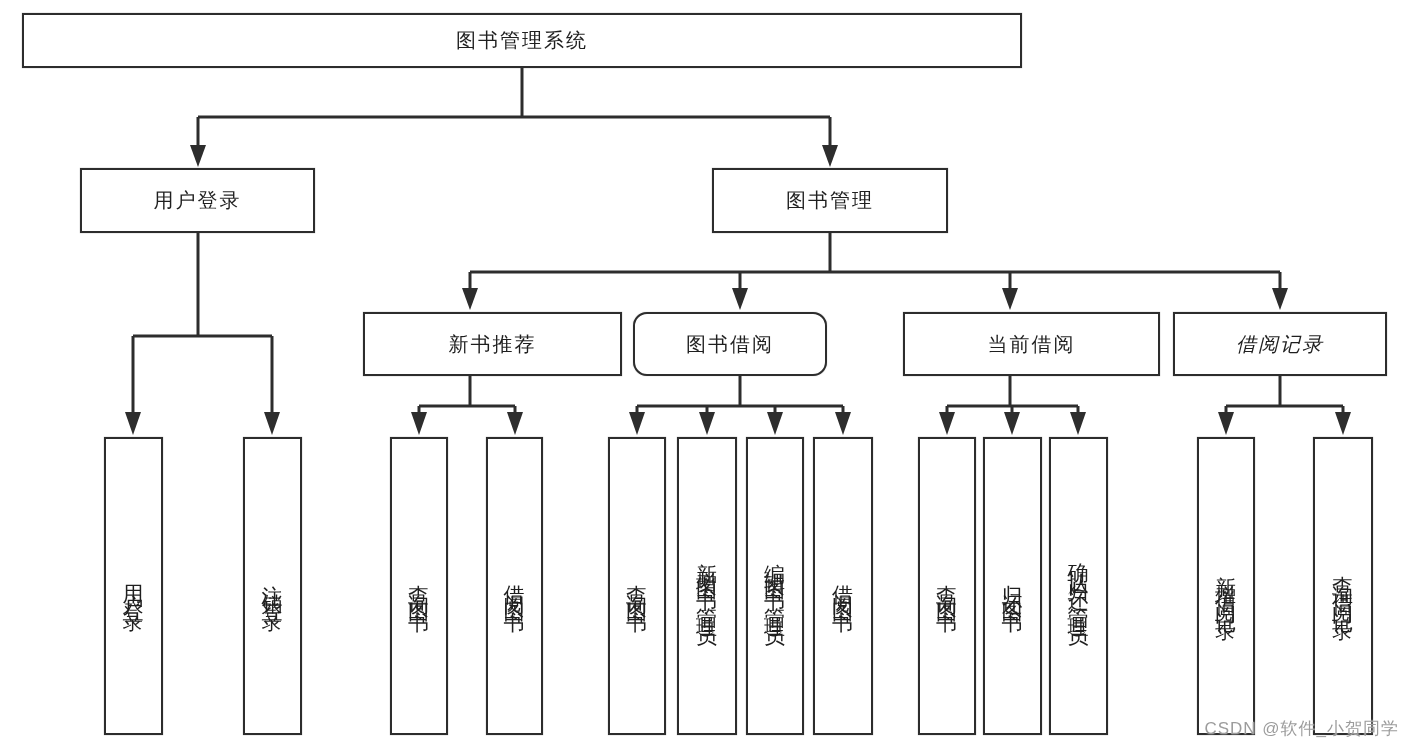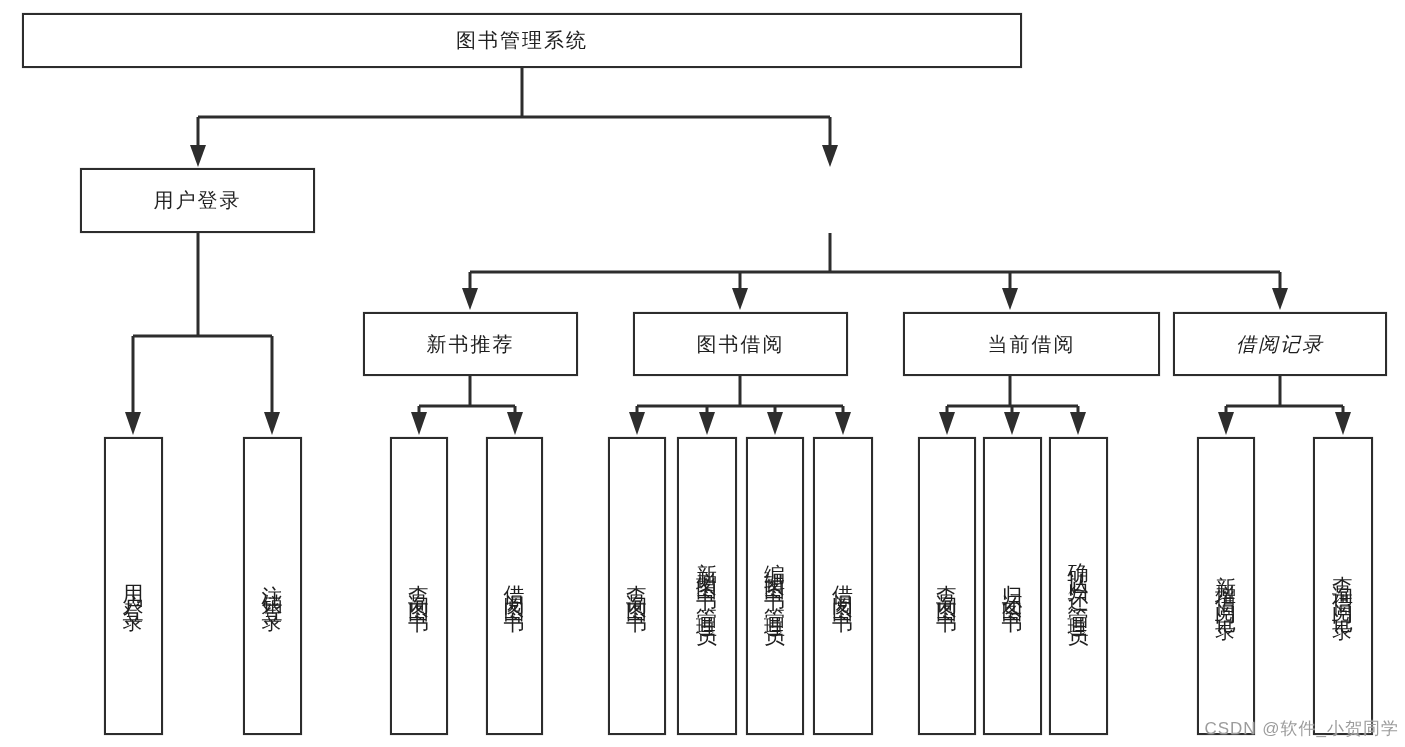--- a/index.html
+++ b/index.html
@@ -43,22 +43,22 @@
     line-height: 1;
     text-align: center;
   }
   
   .n-root   { left: 22px;  top: 13px;  width: 1000px; height: 55px; }
   
   .n-ulogin { left: 80px;  top: 168px; width: 235px; height: 65px; }
   .n-bmgmt  { left: 712px; top: 168px; width: 236px; height: 65px; }
   
   .n-l3 { top: 312px; height: 64px; }
-  .n-newrec { left: 363px;  width: 215px; }
-  .n-borrow { left: 633px;  width: 215px; }
+  .n-newrec { left: 363px;  width: 259px; }
+  .n-borrow { left: 633px;  width: 194px; border-radius: 14px; }
   .n-currbr { left: 903px;  width: 257px; }
   .n-record { left: 1173px; width: 214px; font-style: italic; }
   
   .n-leaf { top: 437px; height: 298px; }
   .n-leaf-ulogin { left: 104px;  width: 59px; }
   .n-leaf-logout { left: 243px;  width: 59px; }
   .n-leaf-qa     { left: 390px;  width: 58px; }
   .n-leaf-ba     { left: 486px;  width: 57px; }
   .n-leaf-qb     { left: 608px;  width: 58px; }
   .n-leaf-add    { left: 677px;  width: 60px; }
@@ -155,20 +155,23 @@
     </g>
   </svg>
 
   <div class="node hnode n-root">
     <span>图书管理系统</span>
   </div>
 
   <div class="node hnode n-ulogin">
     <span>用户登录</span>
   </div>
+  <div class="node hnode n-bmgmt">
+    <span>图书管理</span>
+  </div>
 
   <div class="node hnode n-l3 n-newrec">
     <span>新书推荐</span>
   </div>
   <div class="node hnode n-l3 n-borrow">
     <span>图书借阅</span>
   </div>
   <div class="node hnode n-l3 n-currbr">
     <span>当前借阅</span>
   </div>

